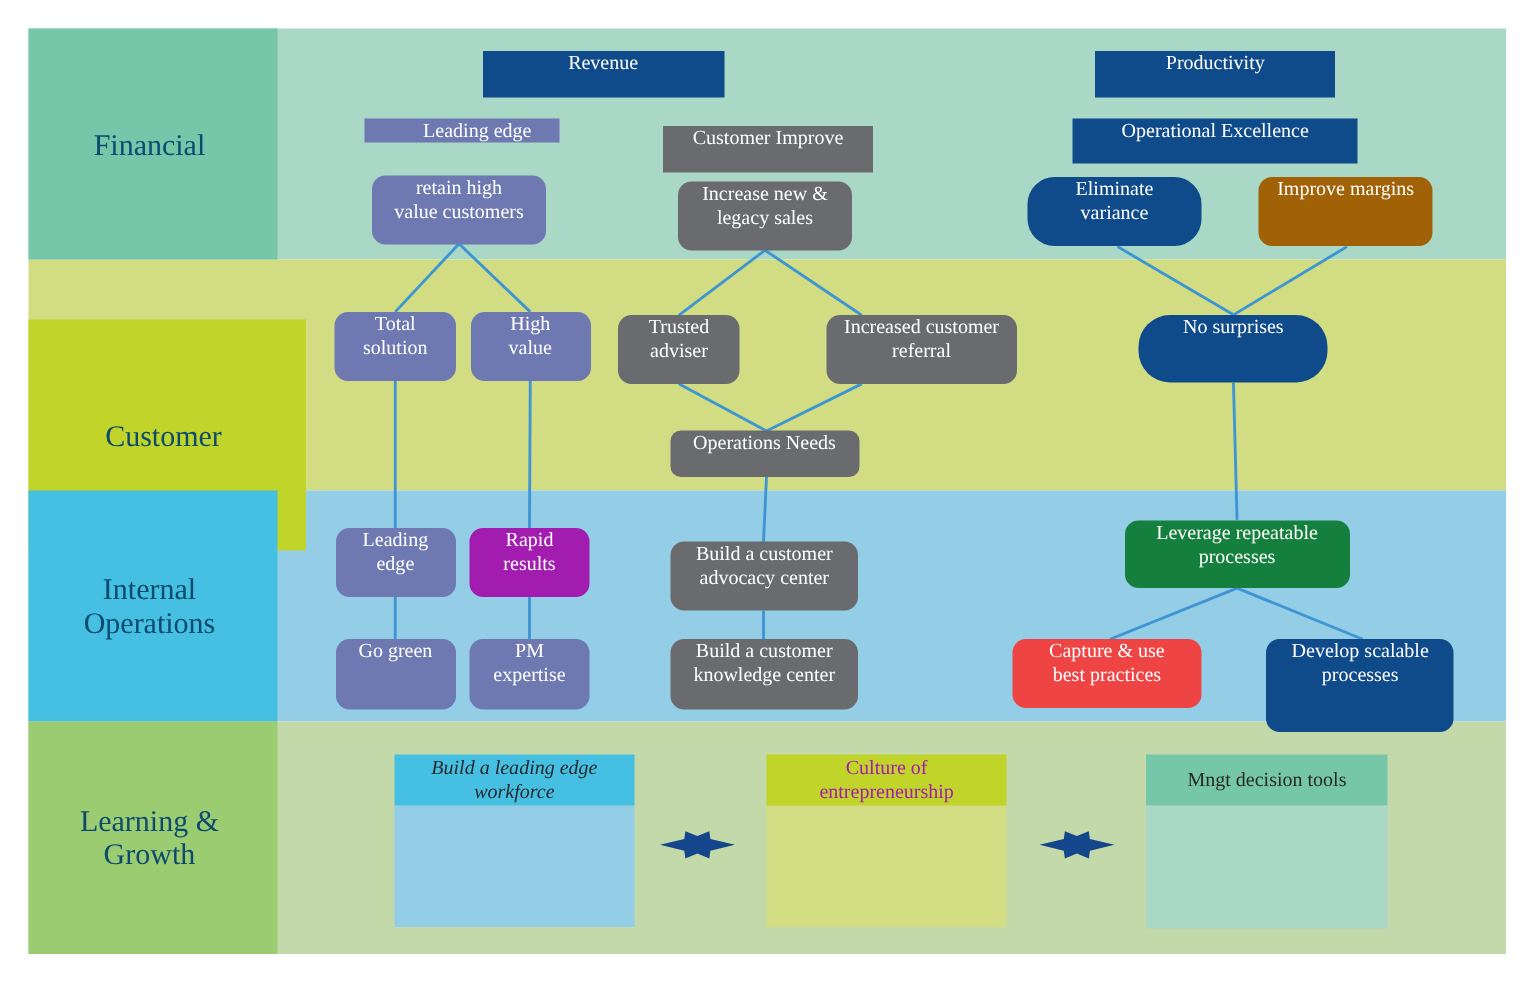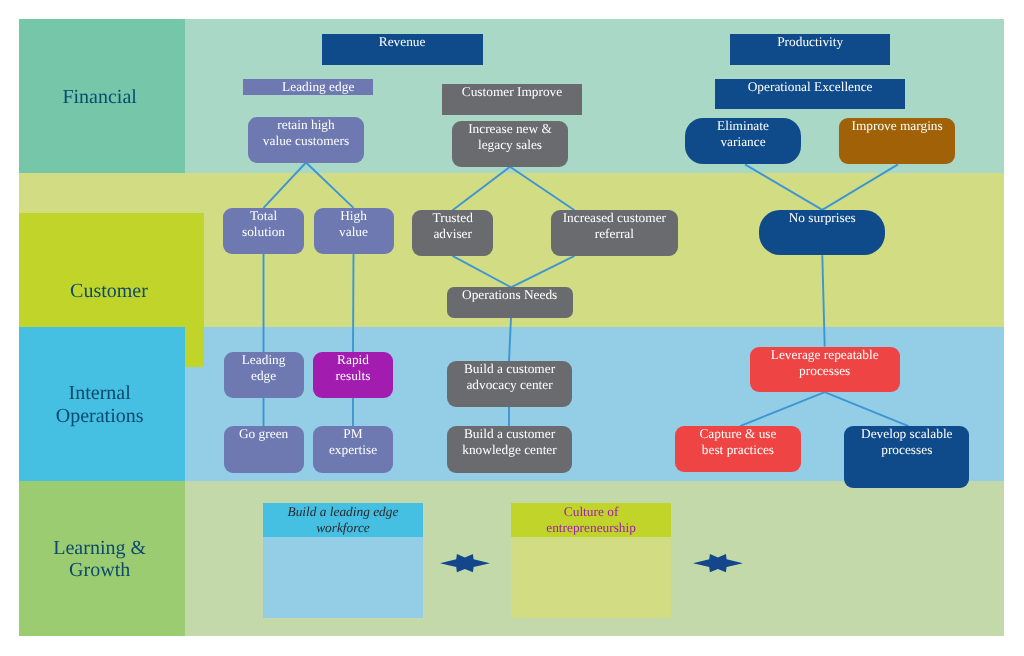--- a/index.html
+++ b/index.html
@@ -119,40 +119,46 @@
     </div>
   <div class="node round" style="left:223.6px;top:426.4px;width:80px;height:46.6px;background:#6D79B0;border-radius:9px;">
       <span>Go green</span>
     </div>
   <div class="node round" style="left:313px;top:426.4px;width:80px;height:46.6px;background:#6D79B0;border-radius:9px;">
       <span>PM<br>expertise</span>
     </div>
   <div class="node round" style="left:447px;top:426.2px;width:125px;height:46.4px;background:#6A6B6E;border-radius:9px;">
       <span>Build a customer<br>knowledge center</span>
     </div>
-  <div class="node round" style="left:749.5px;top:346.6px;width:150.4px;height:45.5px;background:#ef4444;border-radius:9px;">
+  <div class="node round" style="left:749.5px;top:346.6px;width:150.4px;height:45.5px;background:#15803d;border-radius:9px;">
       <span>Leverage repeatable<br>processes</span>
     </div>
   <div class="node round" style="left:675.1px;top:426.2px;width:125.7px;height:46px;background:#ef4444;border-radius:9px;">
       <span>Capture &amp; use<br>best practices</span>
     </div>
   <div class="node round" style="left:844.1px;top:426.2px;width:125.4px;height:62px;background:#0F4B8A;border-radius:9px;">
       <span>Develop scalable<br>processes</span>
     </div>
   <div class="card" style="left:262.8px;top:502.6px;width:160.3px;height:115.8px;font-style:italic;">
     <div class="card-body" style="top:34.9px;height:80.9px;background:#94CDE6;"></div>
     <div class="card-head" style="height:34.9px;background:#45BFE2;color:#26292B;">
         <span>Build a leading edge<br>workforce</span>
       </div>
   </div>
   <div class="card" style="left:511px;top:502.7px;width:160.2px;height:115.7px;">
     <div class="card-body" style="top:34.8px;height:80.9px;background:#D2DC83;"></div>
     <div class="card-head" style="height:34.8px;background:#C1D42A;color:#a21caf;">
         <span>Culture of<br>entrepreneurship</span>
       </div>
   </div>
+  <div class="card" style="left:764.3px;top:502.8px;width:160.7px;height:115.8px;">
+    <div class="card-body" style="top:34.5px;height:81.3px;background:#A9D8C6;"></div>
+    <div class="card-head" style="height:34.5px;background:#76C6A9;color:#26292B;">
+        <span>Mngt decision tools</span>
+      </div>
+  </div>
   <svg class="star" width="52" height="20.4" viewBox="0 0 52 20.4" style="left:438.6px;top:553.1px;">
     <polygon points="1,10.2 17.2,6.3 17.9,1.1 25.9,4.4 33.9,1.1 34.6,6.3 51,10.2 34.6,14.1 33.9,19.3 25.9,16 17.9,19.3 17.2,14.1" fill="#14468C"></polygon>
   </svg>
   <svg class="star" width="52" height="20.4" viewBox="0 0 52 20.4" style="left:692px;top:553.1px;">
     <polygon points="1,10.2 17.2,6.3 17.9,1.1 25.9,4.4 33.9,1.1 34.6,6.3 51,10.2 34.6,14.1 33.9,19.3 25.9,16 17.9,19.3 17.2,14.1" fill="#14468C"></polygon>
   </svg>
 </div>
 
 </body></html>

